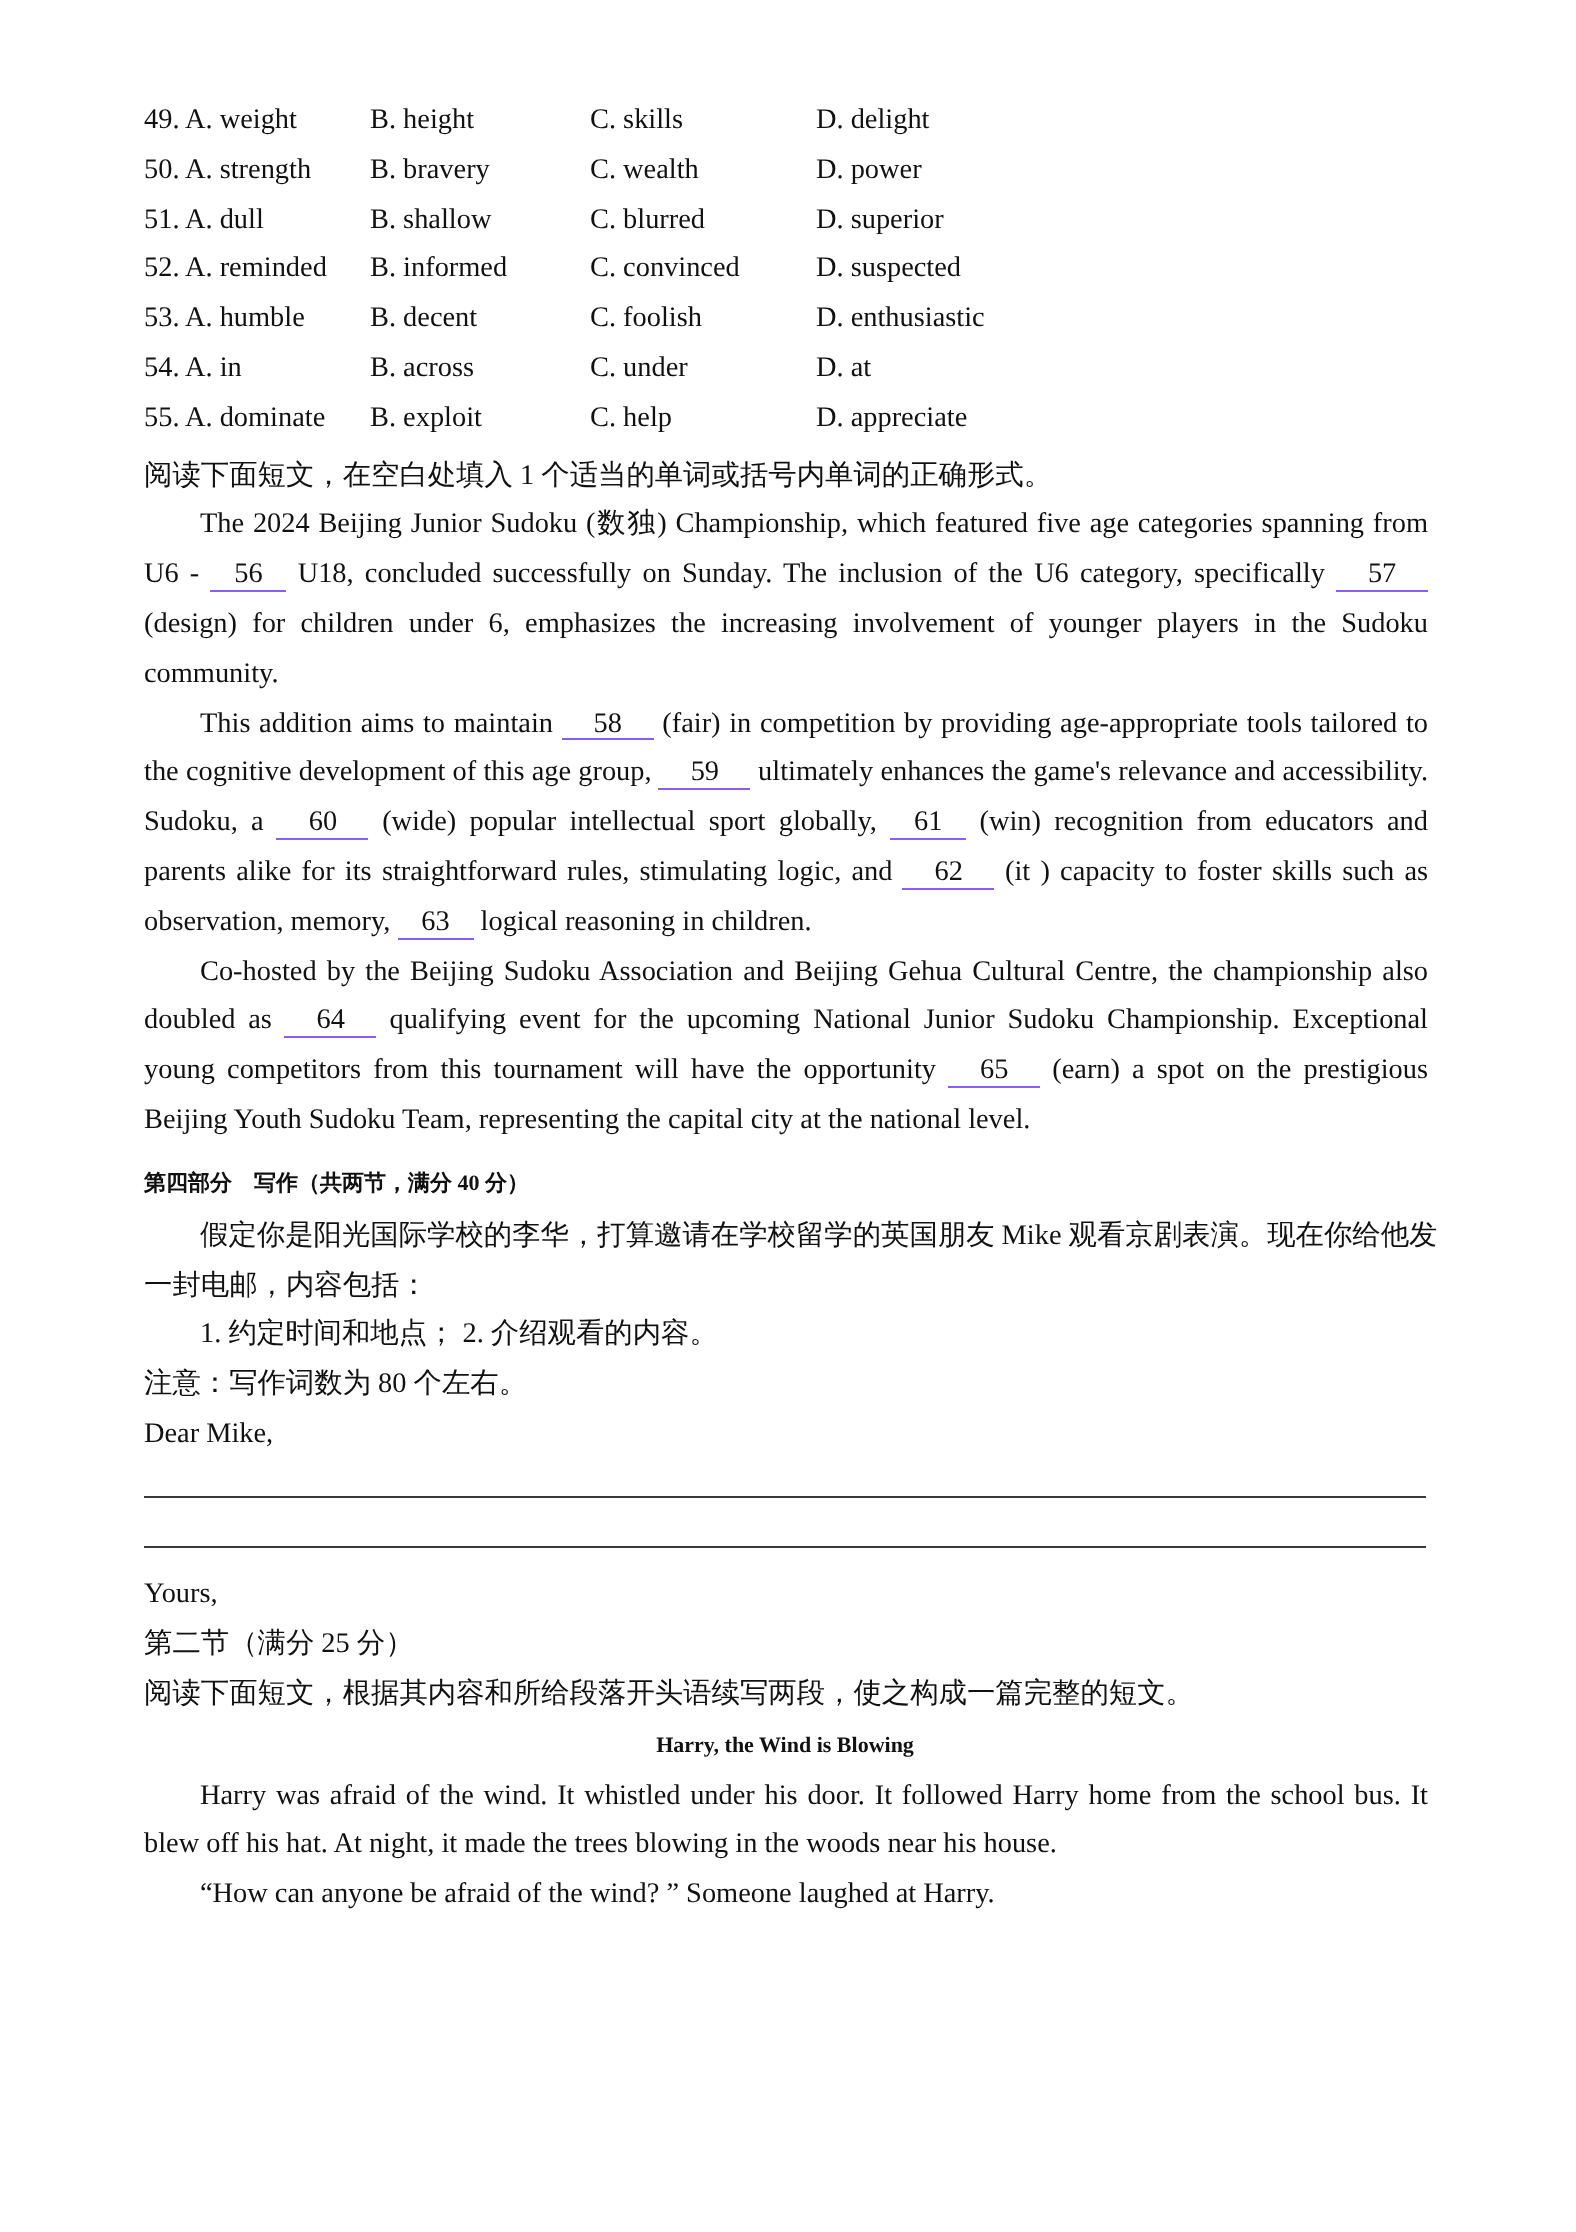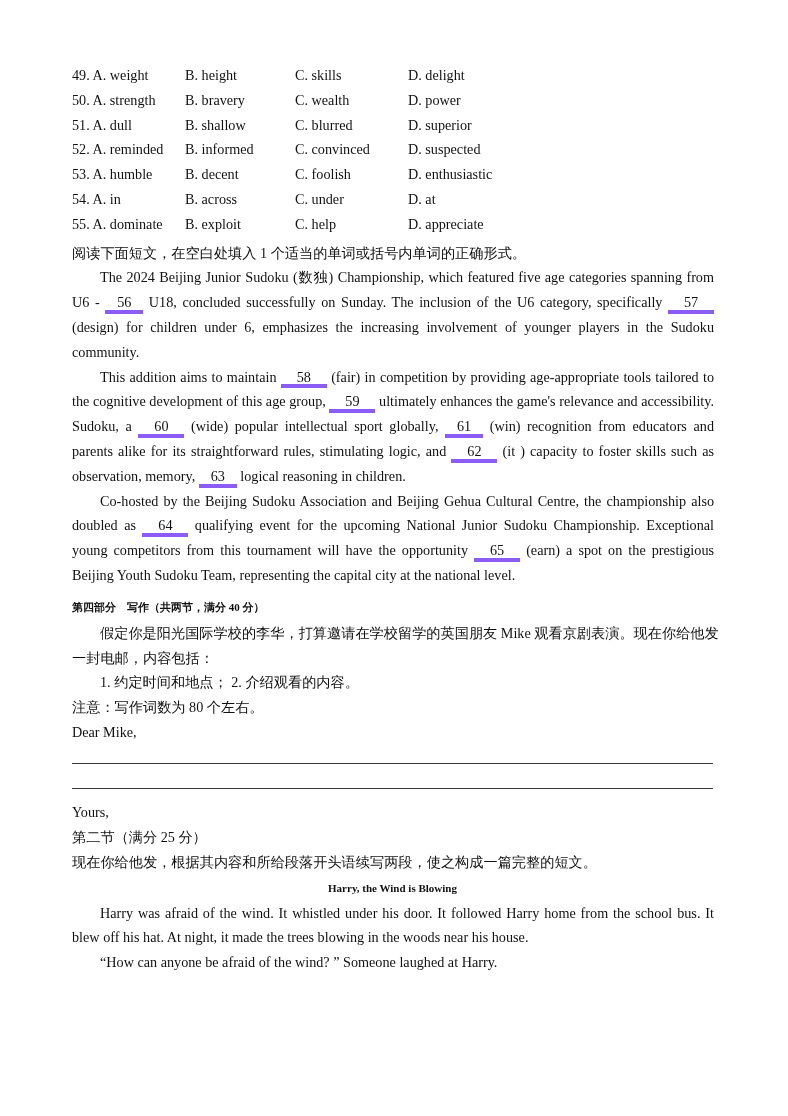--- a/index.html
+++ b/index.html
@@ -18,21 +18,21 @@
   .page {
     position: absolute;
     left: 0; top: 0;
     width: 788px;
     height: 1116px;
     padding: 0;
   }
   .content {
     position: absolute;
     left: 72px;
-    top: 63px;
+    top: 48px;
     width: 642px;
   }
 
   
   .mc-list { margin: 0 0 4px 0; }
   .mc-row {
     position: relative;
     height: 24.8px;
     font-size: 14.2px;
     line-height: 24.8px;
@@ -63,21 +63,21 @@
     font-size: 14.2px;
     line-height: 24.8px;
     text-align: justify;
     text-justify: inter-word;
     margin: 0;
   }
   .passage .p-indent { display: inline-block; width: 28px; }
 
   .blank {
     display: inline-block;
-    border-bottom: 4px solid #8b5cf6;
+    border-bottom: 1px solid #8b5cf6;
     text-align: center;
     min-width: 38px;
     padding: 0 4px;
     line-height: 1.05;
     vertical-align: baseline;
   }
   .blank-narrow { min-width: 30px; }
 
   
   .answer-rule {
@@ -220,21 +220,21 @@
 
     <div class="spacer-lg"></div>
     <div class="answer-rule"></div>
     <div class="rule-gap"></div>
     <div class="answer-rule"></div>
     <div class="spacer-md"></div>
 
     <div class="cn-line">Yours,</div>
 
     <div class="cn-line">第二节（满分 25 分）</div>
-    <div class="cn-line">现在你给他发，根据其内容和所给段落开头语续写两段，使之构成一篇完整的短文。</div>
+    <div class="cn-line">阅读下面短文，根据其内容和所给段落开头语续写两段，使之构成一篇完整的短文。</div>
 
     <div class="centered-title">Harry, the Wind is Blowing</div>
 
     <p class="passage">
       <span class="p-indent"></span><span>Harry was afraid of the wind. It whistled under his door. It followed Harry home from the school bus. It blew off his hat. At night, it made the trees blowing in the woods near his house.</span>
     </p>
 
     <p class="passage">
       <span class="p-indent"></span><span>“How can anyone be afraid of the wind? ” Someone laughed at Harry.</span>
     </p>

